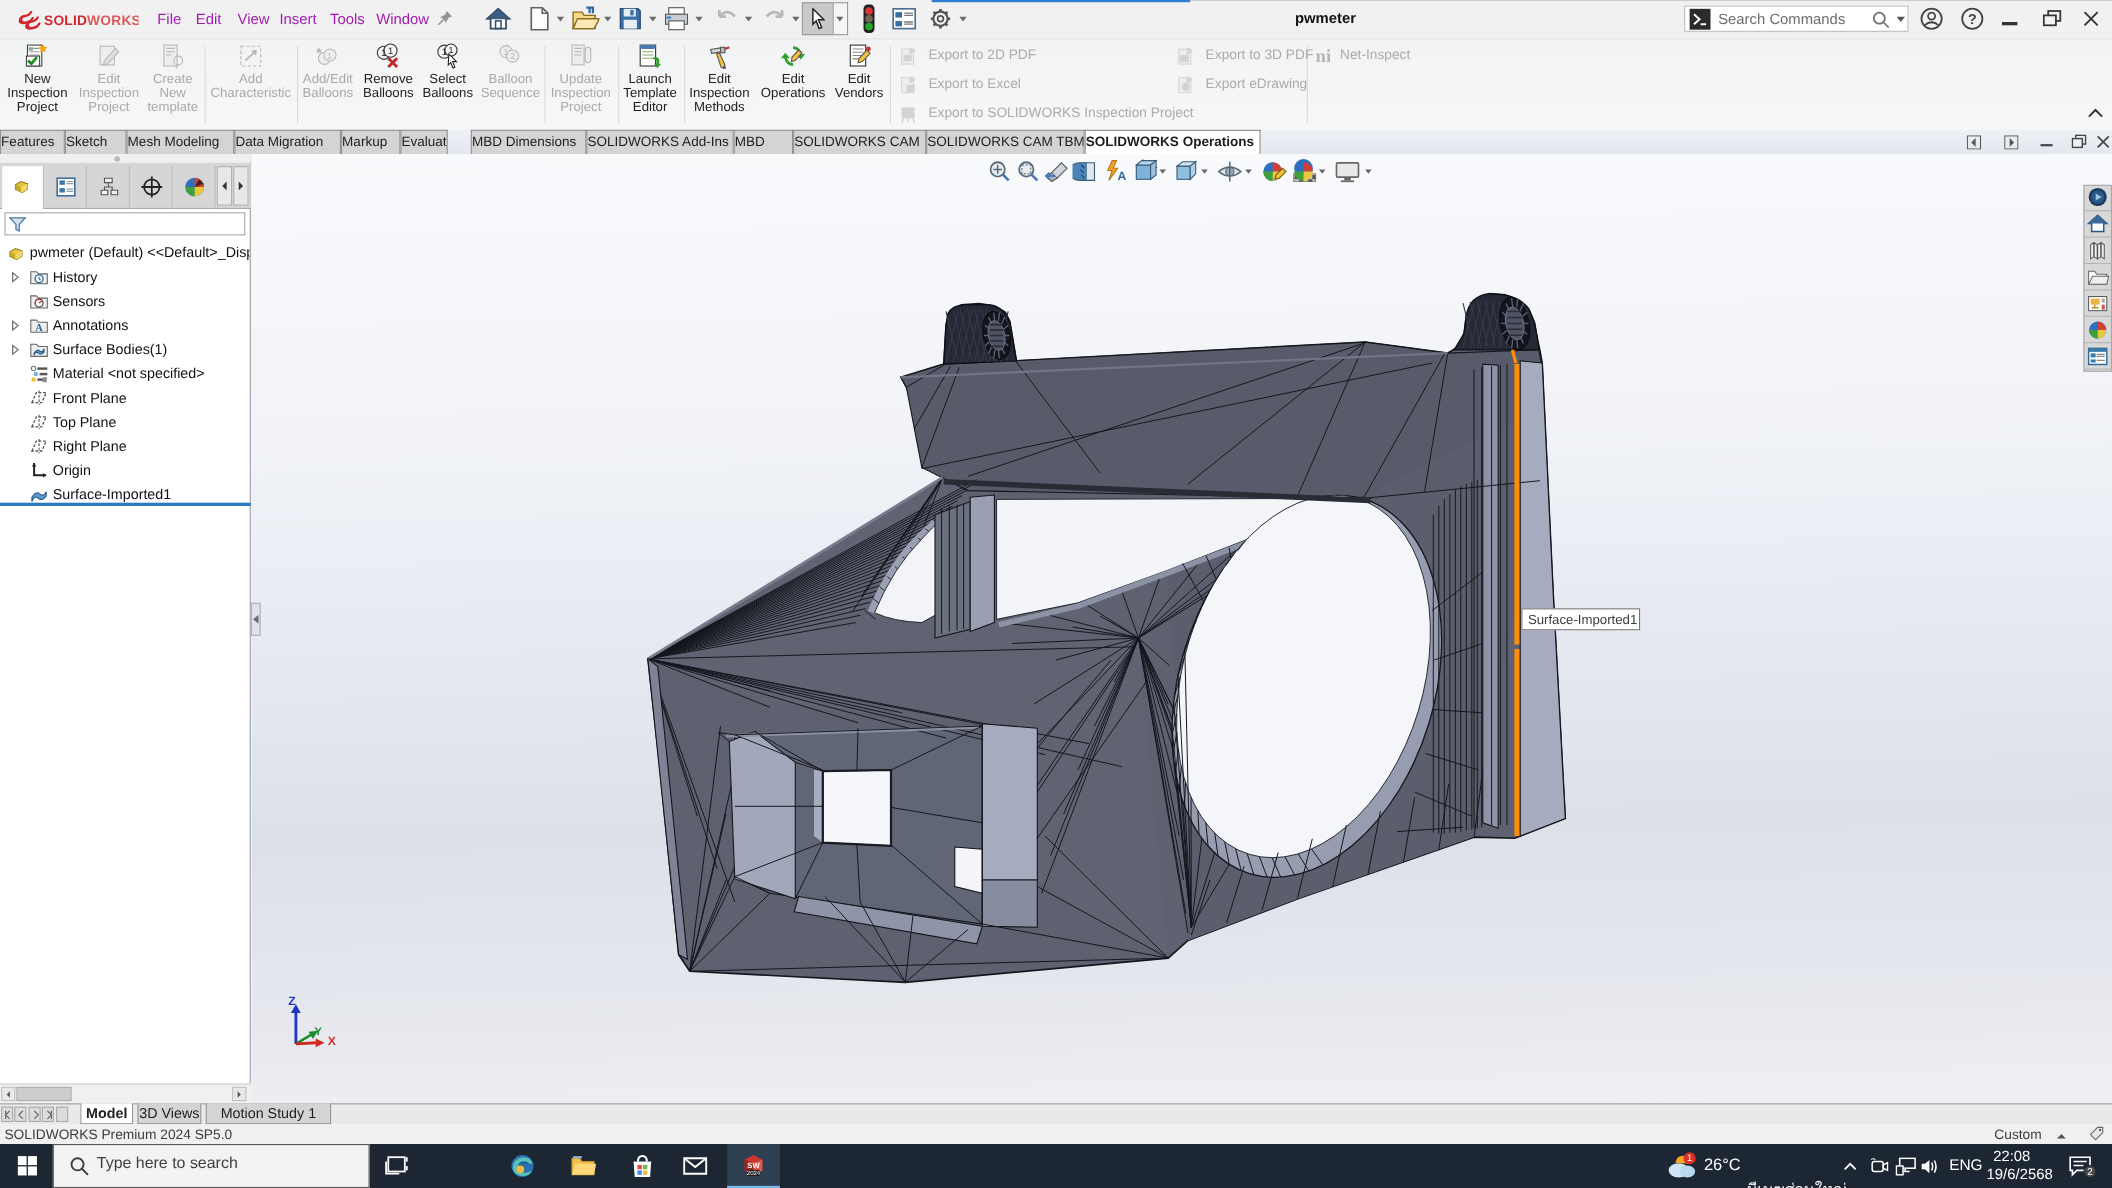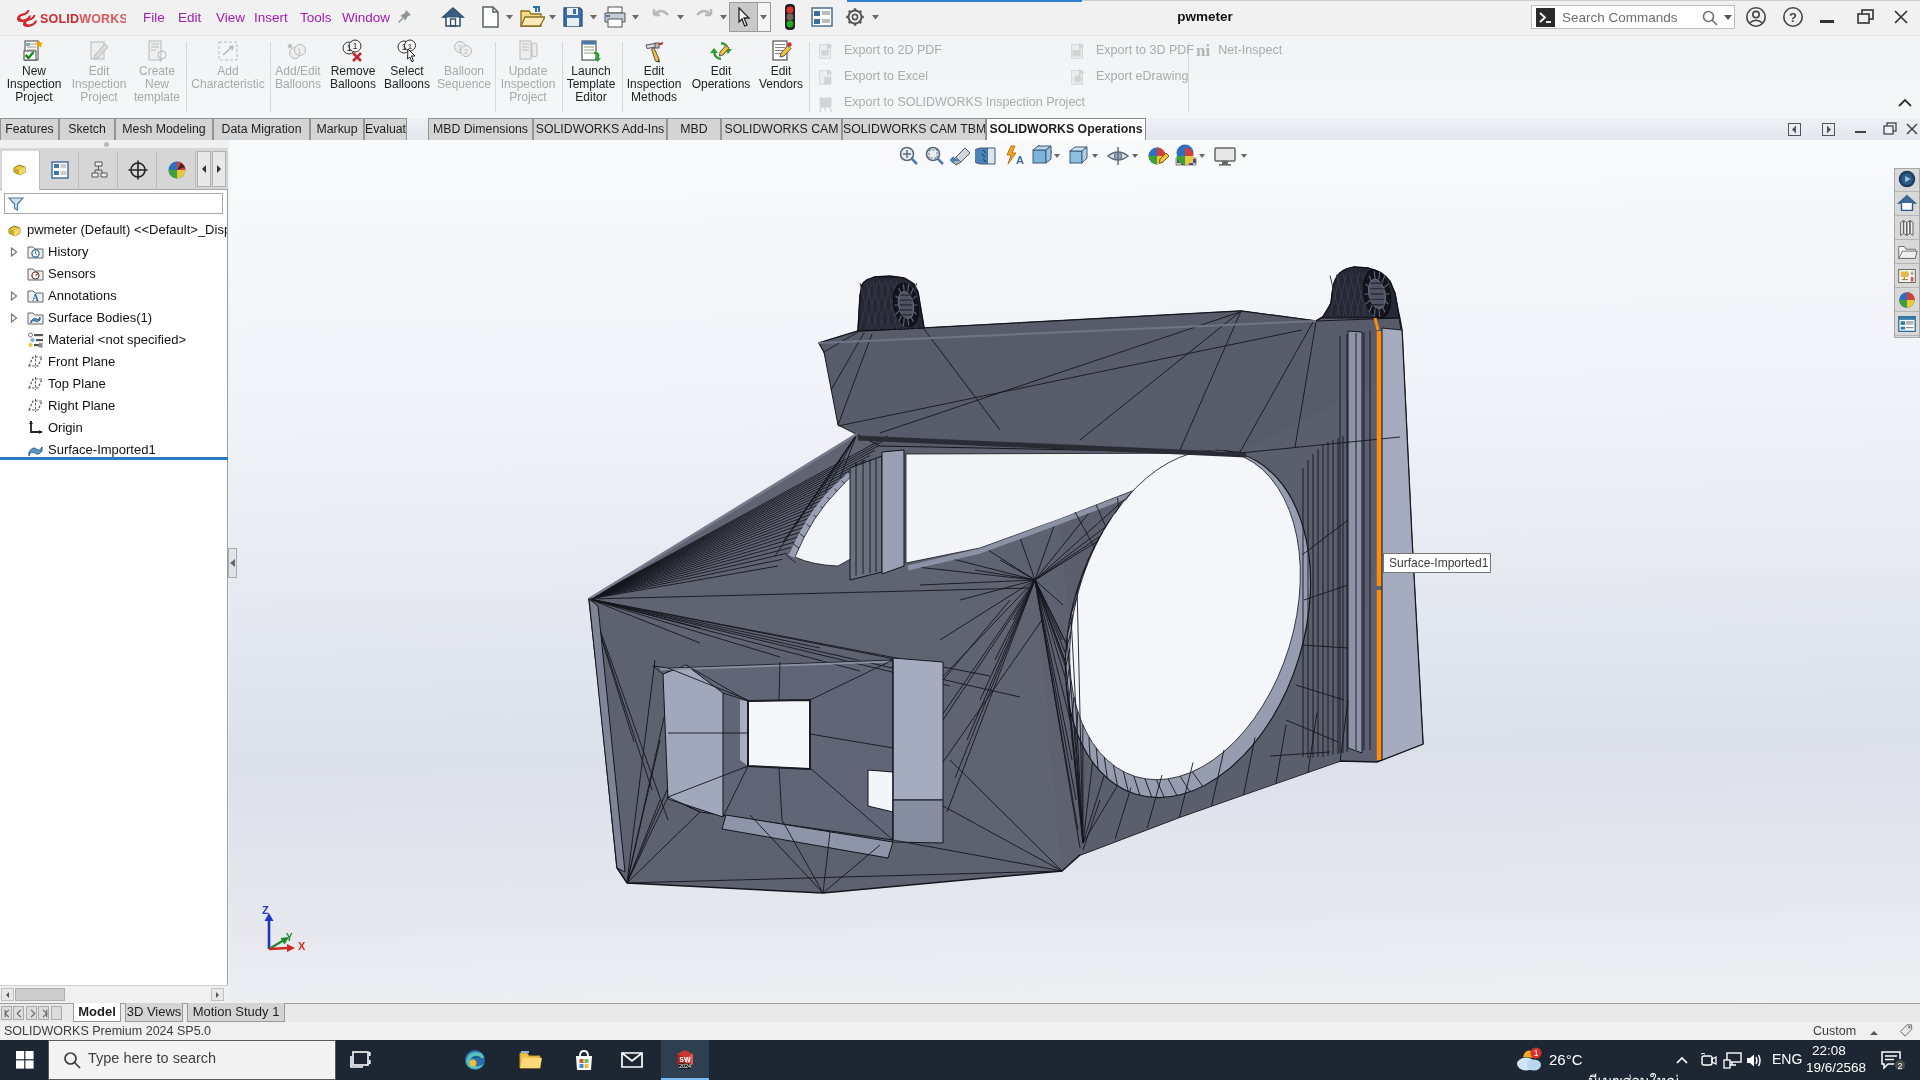--- a/index.html
+++ b/index.html
@@ -11,21 +11,21 @@
 
 #ribbon{left:0;top:36px;width:1920px;height:82px;background:linear-gradient(#f2f3f4,#f6f7f8)}
 .rbtn{position:absolute;top:3px;text-align:center;font-size:12px;line-height:13px;color:#222}
 .rbtn.dis{color:#a9a9a9}
 .rbtn .ric{display:block;margin:0 auto 2px auto;width:24px;height:24px}
 .rsep{position:absolute;top:6px;width:1px;height:70px;background:#d9d9d9}
 .rexp{position:absolute;font-size:12.5px;color:#ababab;height:26px;line-height:26px;white-space:nowrap}
 .rexp .ric2{display:inline-block;width:20px;height:20px;vertical-align:middle;margin-right:8px;opacity:.55}
 
 #cmtabs{left:0;top:118px;width:1920px;height:22px;background:linear-gradient(#eef1f5,#e3e7ee)}
-.cmtab{position:absolute;top:0;height:22px;line-height:21px;font-size:12.3px;color:#1e1e1e;text-align:center;background:#d4d4d4;border:1px solid #949494;border-bottom:none;white-space:nowrap;overflow:hidden}
+.cmtab{position:absolute;top:0;height:22px;line-height:21px;font-size:12.3px;color:#1e1e1e;text-align:left;background:#d4d4d4;border:1px solid #949494;border-bottom:none;white-space:nowrap;overflow:hidden}
 .cmtab.act{background:#fff;font-weight:bold;border-color:#8a8a8a}
 
 #lpanel{left:0;top:140px;width:228px;height:845px;background:#fff;border-right:1px solid #9aa0a8}
 #lptabs{left:0;top:148px;width:228px;height:42px;background:#d6d6d6;border-bottom:1px solid #a9a9a9}
 .lptab{position:absolute;width:38px;height:39px;border-right:1px solid #bcbcbc;text-align:center;padding-top:6px}
 #lpgrip{left:0;top:140px;width:228px;height:8px;background:#f0f0f0}
 #lpfilter{left:4px;top:193px;width:219px;height:21px;background:#fff;border:1px solid #a8a8a8}
 .trow{position:absolute;left:0;width:227px;height:22px;font-size:13px;color:#111;white-space:nowrap;overflow:hidden}
 .trow .tic{position:absolute;top:2px;width:17px;height:17px}
 .trow .ttx{position:absolute;top:3px}
@@ -676,21 +676,21 @@
     <path d="M7 2 L3 6 L7 10" stroke="#666" fill="none" stroke-width="1.2"></path>
   </svg>
 <svg class="abs" style="left:27.0px;top:1008px" width="10" height="11" viewBox="0 0 10 12">
     <path d="M4 2 L8 6 L4 10" stroke="#666" fill="none" stroke-width="1.2"></path>
   </svg>
 <svg class="abs" style="left:39.4px;top:1008px" width="10" height="11" viewBox="0 0 10 12">
     <path d="M4 2 L8 6 L4 10 M8 2 v8" stroke="#666" fill="none" stroke-width="1.2"></path>
   </svg>
 <div class="mtab act" style="left:73px;top:1003px;width:48px">Model</div>
 <div class="mtab" style="left:125px;top:1003px;width:58px">3D Views</div>
-<div class="mtab" style="left:187px;top:1003px;width:98px">Motion Study 1</div>
+<div class="mtab" style="left:187px;top:1003px;width:114px">Motion Study 1</div>
 <div id="sbar" class="abs">
     <div class="abs" style="left:4px;top:2px">SOLIDWORKS Premium 2024 SP5.0</div>
     <div class="abs" style="left:1813px;top:2px">Custom</div>
     <svg class="abs" style="left:1869px;top:8px" width="10" height="6" viewBox="0 0 10 6">
       <path d="M1 5 L5 1 L9 5Z" fill="#555"></path>
     </svg>
     <svg class="abs" style="left:1898px;top:1px" width="16" height="15" viewBox="0 0 16 16">
       <path d="M2 9 L9 2 L14 2 L14 7 L7 14Z" fill="#e8e8e8" stroke="#666"></path>
       <circle cx="11.5" cy="4.5" r="1.2" fill="#666"></circle>
     </svg>

